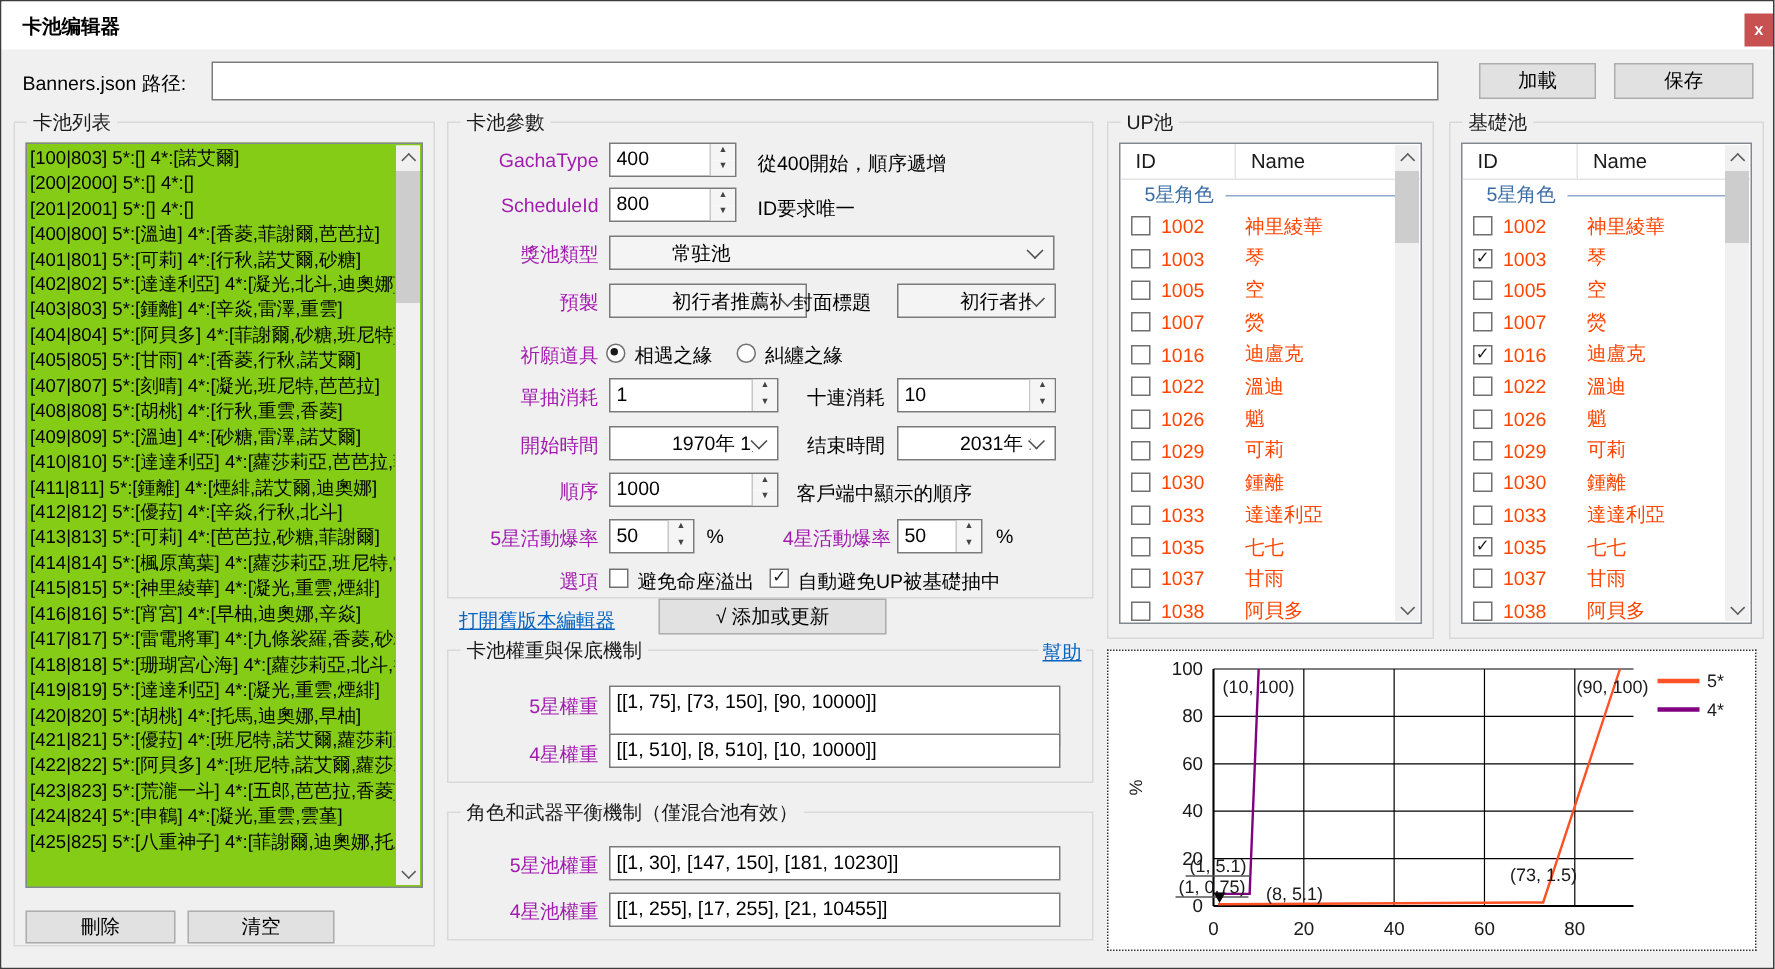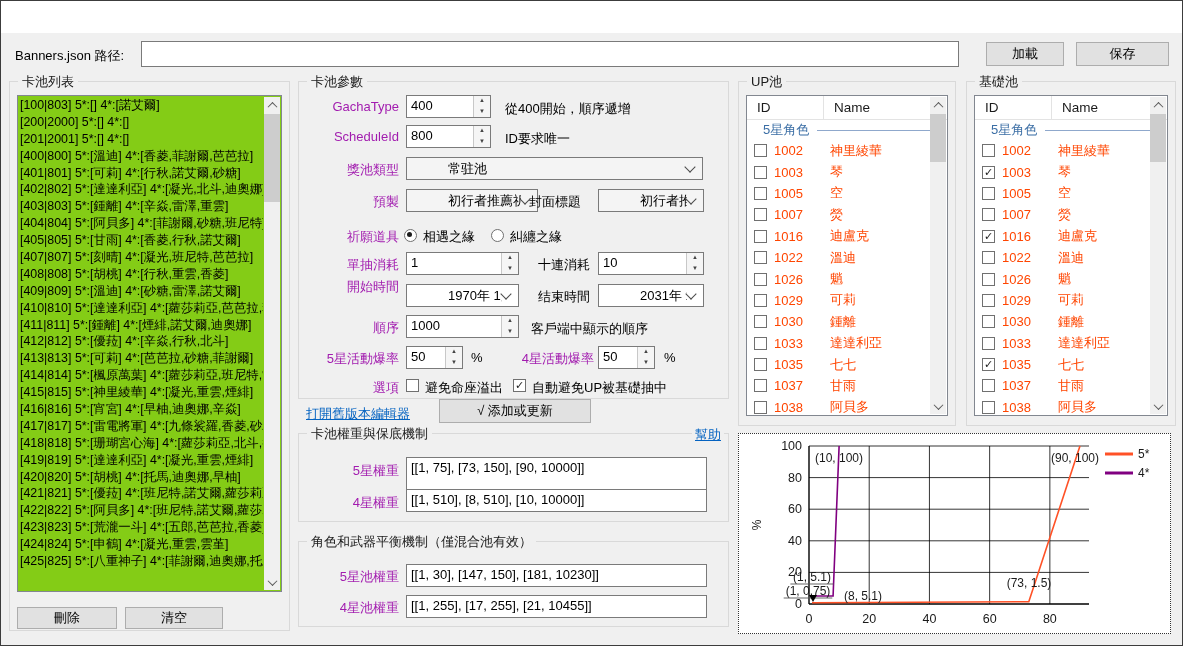--- a/index.html
+++ b/index.html
@@ -50,20 +50,24 @@
   .pool-row .pid{margin-left:7px;width:42px;flex:none;}
   .pool-row .pname{margin-left:14px;white-space:nowrap;overflow:hidden;}
   
   #chartpanel{position:absolute;left:737px;top:432px;width:433px;height:201px;background:#fff;border:1px dotted #333;box-sizing:border-box;}
   svg text{fill:#1a1a1a;}
 </style>
 </head>
 <body>
 
 <div id="window">
+  <div id="titlebar">
+    <span id="title">卡池编辑器</span>
+    <div id="closebtn"><span>x</span></div>
+  </div>
   <div id="client">
 
     <span class="lbl" style="left:14px;top:14px;">Banners.json 路径:</span>
     <div class="tb" style="left:140px;top:8px;width:818px;height:26px;"><span></span></div>
     <div class="btn" style="left:985px;top:9px;width:78px;height:24px;">
         <span>加載</span>
       </div>
     <div class="btn" style="left:1075px;top:9px;width:93px;height:24px;">
         <span>保存</span>
       </div>
@@ -175,21 +179,21 @@
     </div>
     <span class="lbl" style="left:537px;top:223px;">十連消耗</span>
     <div class="spin" style="left:597px;top:219px;width:106px;height:23px;">
       <span class="sv">10</span>
       <span class="sarrows">
           <i>▲</i>
           <i>▼</i>
         </span>
     </div>
 
-    <span class="lblr" style="left:290px;top:245px;width:108px;">開始時間</span>
+    <span class="lblr" style="left:290px;top:255px;width:108px;">開始時間</span>
     <div class="combo white" style="left:405px;top:251px;width:113px;height:23px;">
       <span class="cv">1970年 1月 1日</span>
       <span class="chev"></span>
     </div>
     <span class="lbl" style="left:537px;top:255px;">结束時間</span>
     <div class="combo white" style="left:597px;top:251px;width:106px;height:23px;">
       <span class="cv">2031年 1月 1日</span>
       <span class="chev"></span>
     </div>
 

